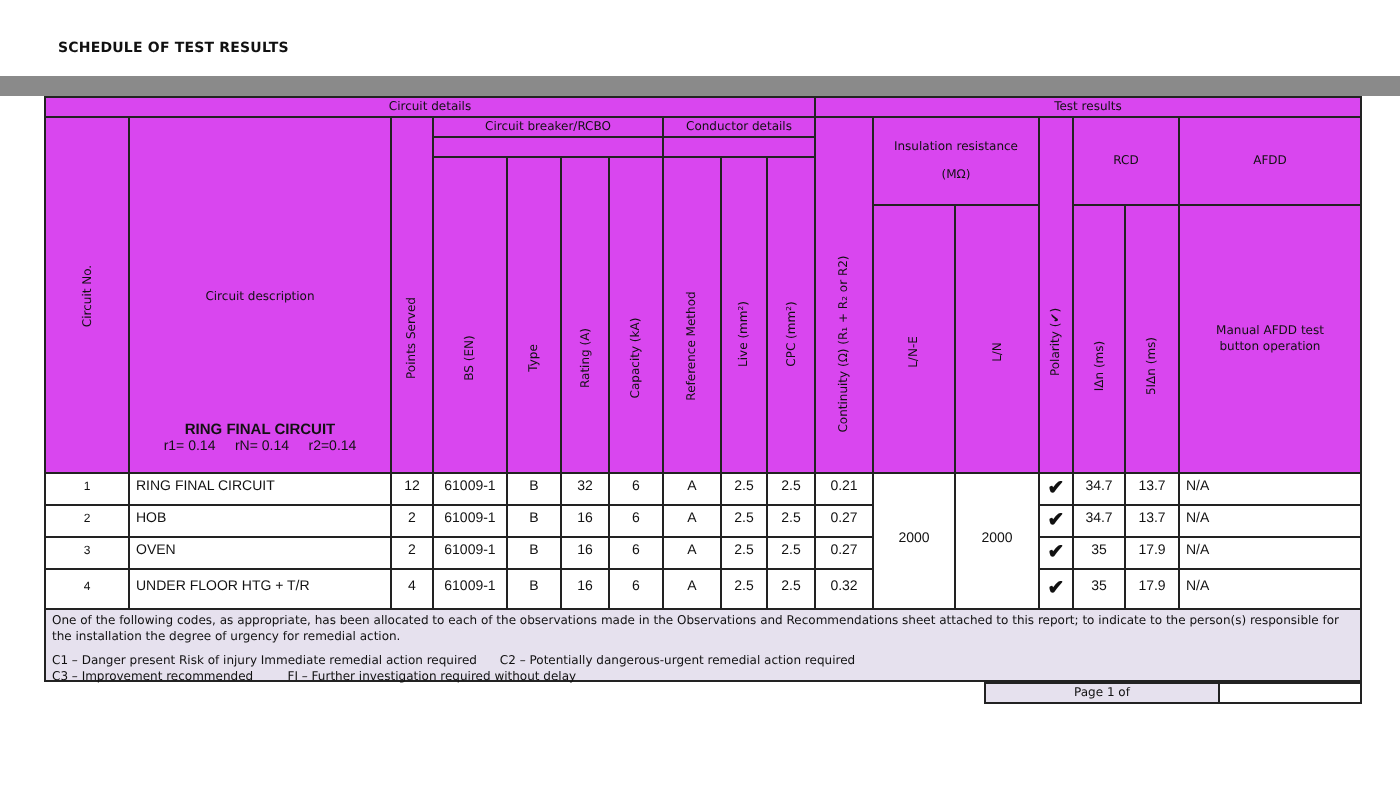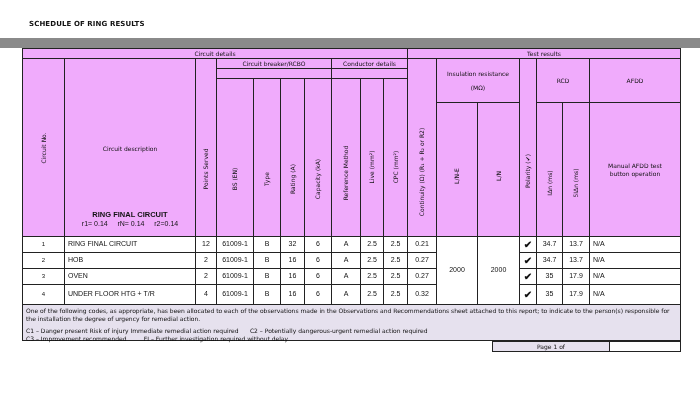--- a/index.html
+++ b/index.html
@@ -1,36 +1,36 @@
 <!DOCTYPE html>
 <html><head>
 <meta charset="utf-8">
 <style>
   html, body { margin:0; padding:0; }
   body { width:700px; height:400px; background:#ffffff; position:relative; overflow:hidden; font-family:"DejaVu Sans", sans-serif; color:#111; }
   .title { position:absolute; left:29px; top:20px; font-size:7px; font-weight:bold; letter-spacing:0.1px; }
   .band { position:absolute; left:0; top:38px; width:700px; height:10px; background:#8a8a8a; }
-  .sheet { position:absolute; left:22px; top:48px; width:659px; height:292px; background:#f0abfc; }
+  .sheet { position:absolute; left:22px; top:48px; width:659px; height:292px; background:#d946ef; }
   .cell { position:absolute; box-sizing:border-box; border:1px solid #222; display:flex; align-items:center; justify-content:center; font-size:6px; text-align:center; line-height:1.2; }
   .vt { position:absolute; left:50%; top:50%; transform:translate(-50%,-50%) rotate(-90deg); white-space:nowrap; font-size:6px; }
   .data { background:#ffffff; font-family:"Liberation Sans", sans-serif; font-size:7px; }
   .data.left { justify-content:flex-start; padding-left:3px; }
   .tick { font-size:10px; font-weight:bold; }
   .footer { position:absolute; left:22px; top:304px; width:659px; height:37px; box-sizing:border-box; border:1px solid #222; background:#e6e1ee; font-size:6px; padding:2px 3px; line-height:1.35; }
   .footer p { margin:0; }
   .footer .gap { height:4px; }
   .page { position:absolute; top:341px; height:11px; box-sizing:border-box; border:1px solid #222; font-size:6px; display:flex; align-items:center; justify-content:center; }
   .desc-extra { position:absolute; left:0; right:0; bottom:8px; text-align:center; font-family:"Liberation Sans", sans-serif; }
   .desc-extra .t { font-size:7.5px; font-weight:bold; }
   .desc-extra .r { font-size:7px; margin-top:1px; }
 </style>
 </head>
 <body>
 
-<div class="title">SCHEDULE OF RING RESULTS</div>
+<div class="title">SCHEDULE OF TEST RESULTS</div>
 <div class="band"></div>
 
 <div class="sheet">
 
   <div class="cell" style="left:0;top:0;width:386px;height:11px;">Circuit details</div>
   <div class="cell" style="left:385px;top:0;width:274px;height:11px;">Test results</div>
 
   <div class="cell" style="left:0;top:10px;width:43px;height:179px;">
     <span class="vt">Circuit No.</span>
   </div>

